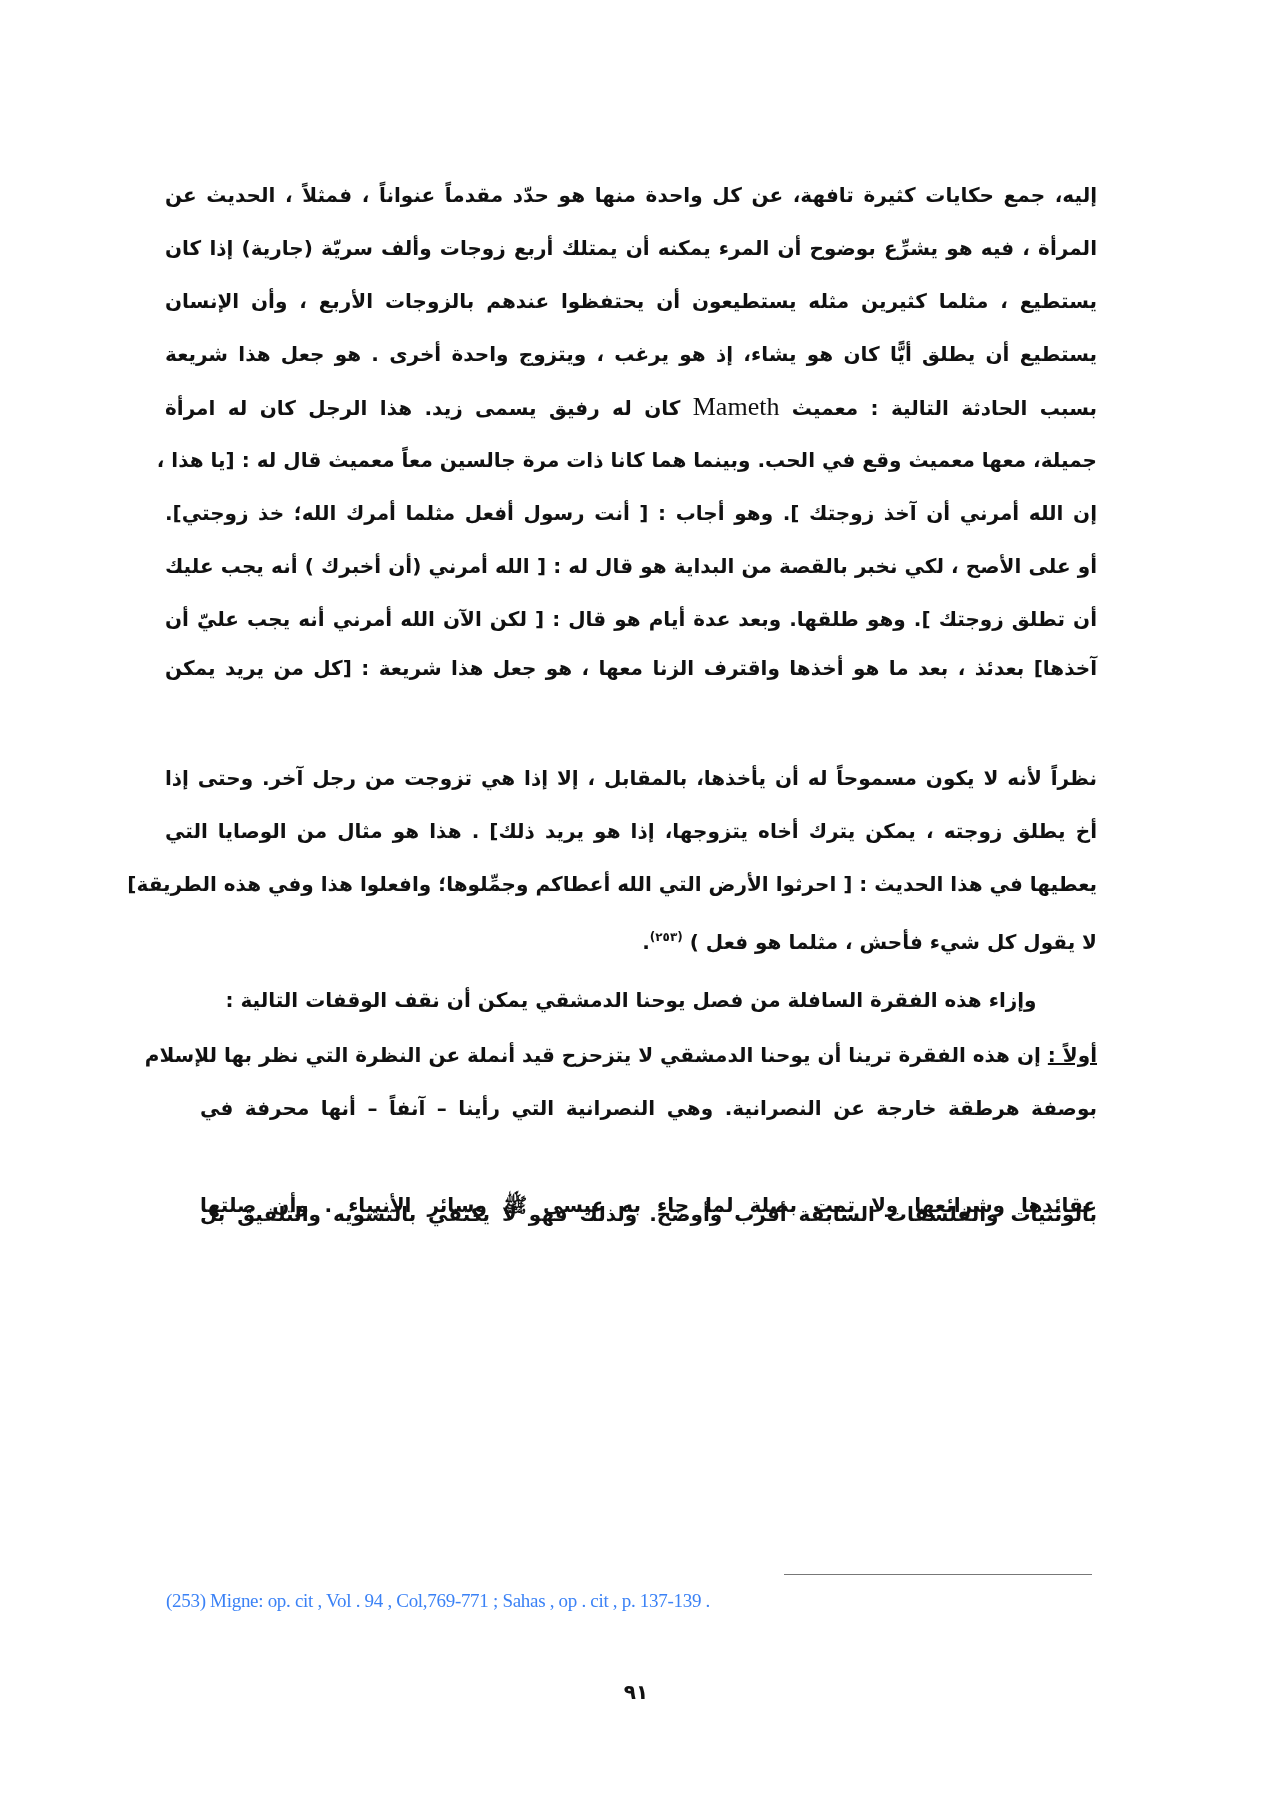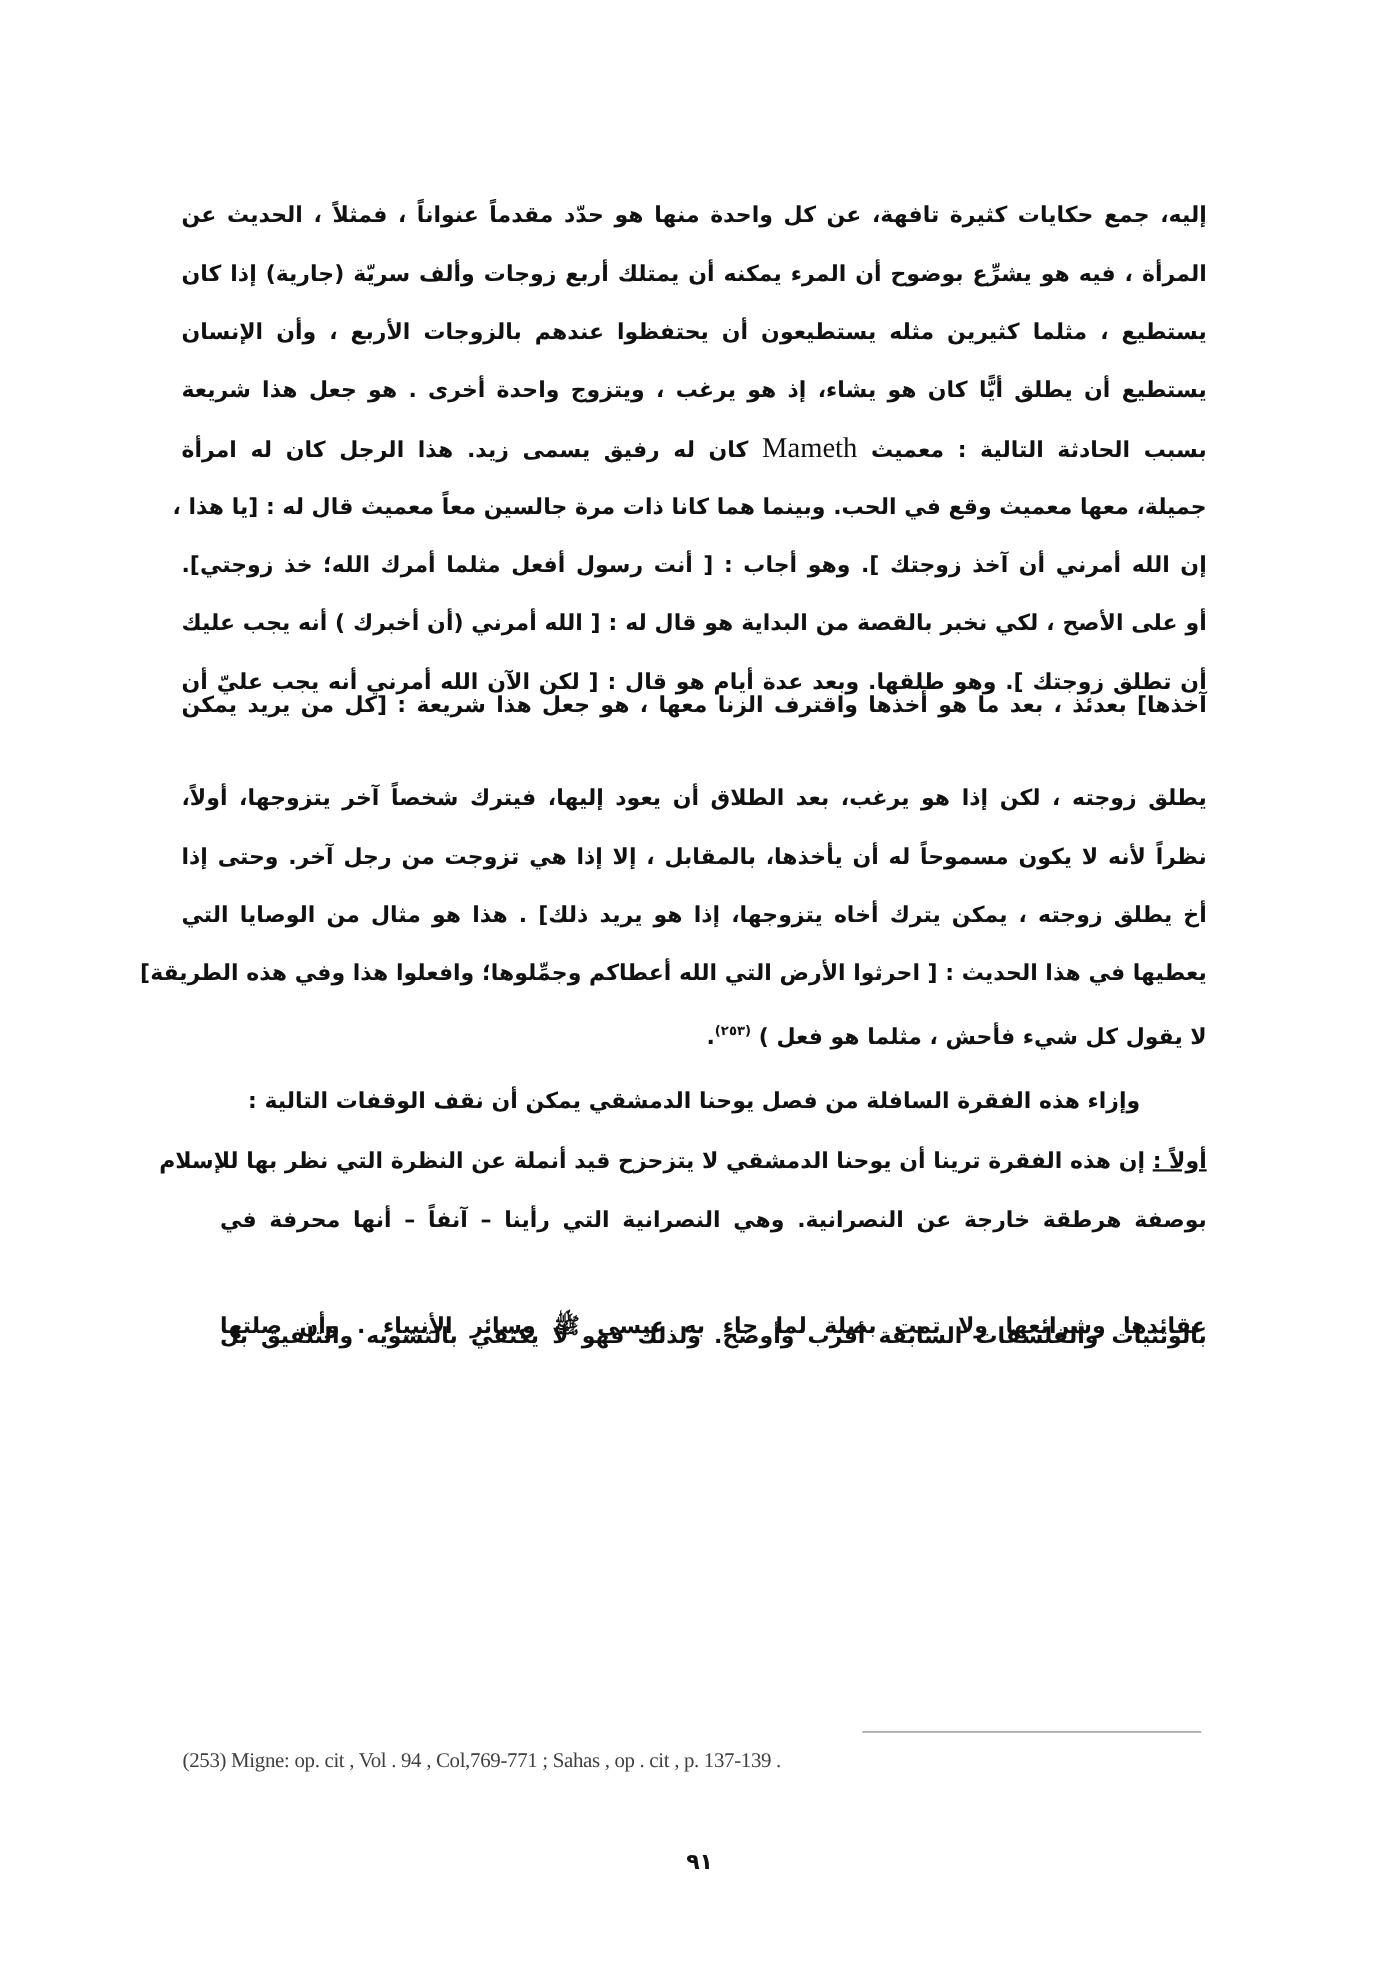--- a/index.html
+++ b/index.html
@@ -20,21 +20,21 @@
   }
   .line.last { text-align-last: right; }
   .line.center { text-align: left; text-align-last: center; }
   .line.indent { left: 200px; width: 897px; }
   .lbl { text-decoration: underline; }
   .latin { font-family: "Liberation Serif", serif; font-weight: normal; font-size: 26px; }
   sup { font-size: 12px; margin-top: 20px; }
   .sep { position: absolute; left: 784px; top: 1574px; width: 308px; height: 1px; background: #777; }
   .foot {
     position: absolute; left: 166px; top: 1590px;
-    font-family: "Liberation Serif", serif; font-size: 19px; color: #404040; direction: ltr;
+    font-family: "Liberation Serif", serif; font-size: 19px; color: #3b82f6; direction: ltr;
     letter-spacing: -0.3px; white-space: nowrap;
   }
   .pnum {
     position: absolute; left: 0; width: 1272px; top: 1680px; text-align: center;
     font-family: "DejaVu Sans", sans-serif; font-weight: bold; font-size: 20px; color: #111;
   }
 </style>
 </head>
 <body>
 
@@ -42,22 +42,21 @@
 
   <div class="line" style="top:180px">إليه، جمع حكايات كثيرة تافهة، عن كل واحدة منها هو حدّد مقدماً عنواناً ، فمثلاً ، الحديث عن</div>
   <div class="line" style="top:233px">المرأة ، فيه هو يشرِّع بوضوح أن المرء يمكنه أن يمتلك أربع زوجات وألف سريّة (جارية) إذا كان</div>
   <div class="line" style="top:286px">يستطيع ، مثلما كثيرين مثله يستطيعون أن يحتفظوا عندهم بالزوجات الأربع ، وأن الإنسان</div>
   <div class="line" style="top:339px">يستطيع أن يطلق أيًّا كان هو يشاء، إذ هو يرغب ، ويتزوج واحدة أخرى . هو جعل هذا شريعة</div>
   <div class="line" style="top:392px" id="line-mameth">بسبب الحادثة التالية : معميث <span class="latin">Mameth</span> كان له رفيق يسمى زيد. هذا الرجل كان له امرأة</div>
   <div class="line" style="top:445px">جميلة، معها معميث وقع في الحب. وبينما هما كانا ذات مرة جالسين معاً معميث قال له : [يا هذا ،</div>
   <div class="line" style="top:498px">إن الله أمرني أن آخذ زوجتك ]. وهو أجاب : [ أنت رسول أفعل مثلما أمرك الله؛ خذ زوجتي].</div>
   <div class="line" style="top:551px">أو على الأصح ، لكي نخبر بالقصة من البداية هو قال له : [ الله أمرني (أن أخبرك ) أنه يجب عليك</div>
   <div class="line" style="top:604px">أن تطلق زوجتك ]. وهو طلقها. وبعد عدة أيام هو قال : [ لكن الآن الله أمرني أنه يجب عليّ أن</div>
-  <div class="line" style="top:625px">آخذها] بعدئذ ، بعد ما هو أخذها واقترف الزنا معها ، هو جعل هذا شريعة : [كل من يريد يمكن</div>
-  <div class="line" style="top:710px">يطلق زوجته ، لكن إذا هو يرغب، بعد الطلاق أن يعود إليها، فيترك شخصاً آخر يتزوجها، أولاً،</div>
+  <div class="line" style="top:653px">آخذها] بعدئذ ، بعد ما هو أخذها واقترف الزنا معها ، هو جعل هذا شريعة : [كل من يريد يمكن</div>
   <div class="line" style="top:763px">نظراً لأنه لا يكون مسموحاً له أن يأخذها، بالمقابل ، إلا إذا هي تزوجت من رجل آخر. وحتى إذا</div>
   <div class="line" style="top:816px">أخ يطلق زوجته ، يمكن يترك أخاه يتزوجها، إذا هو يريد ذلك] . هذا هو مثال من الوصايا التي</div>
   <div class="line" style="top:869px">يعطيها في هذا الحديث : [ احرثوا الأرض التي الله أعطاكم وجمِّلوها؛ وافعلوا هذا وفي هذه الطريقة]</div>
   <div class="line last" style="top:922px">
     <span>لا يقول كل شيء فأحش ، مثلما هو فعل )</span>
     <sup>(٢٥٣)</sup><span>.</span>
   </div>
 
   <div class="line center" style="top:985px">وإزاء هذه الفقرة السافلة من فصل يوحنا الدمشقي يمكن أن نقف الوقفات التالية :</div>
 

